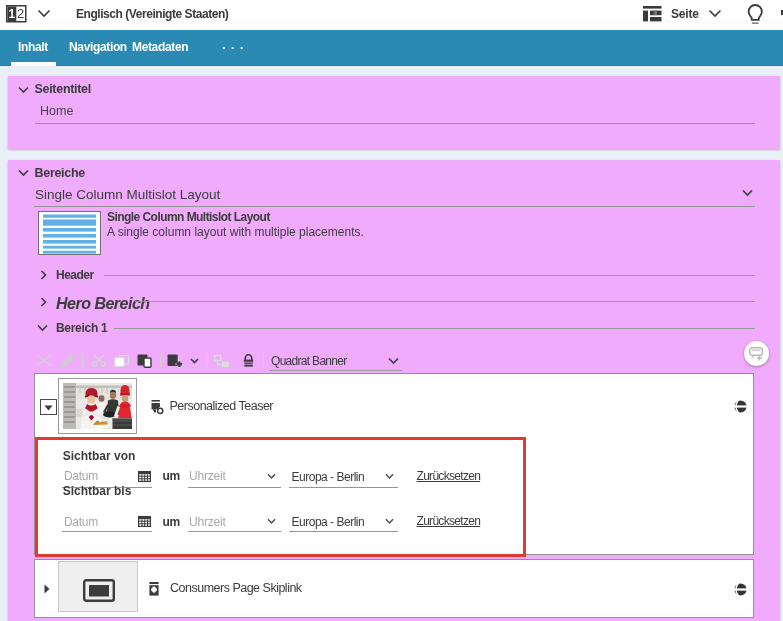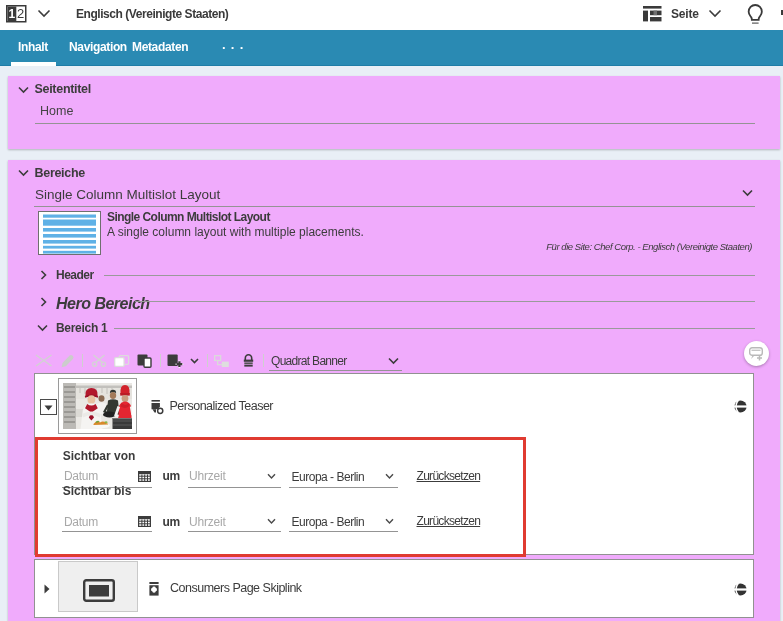--- a/index.html
+++ b/index.html
@@ -105,21 +105,20 @@
           <rect x="4" y="16" width="53" height="3.6"></rect>
           <rect x="4" y="22" width="53" height="3.6"></rect>
           <rect x="4" y="28" width="53" height="3.6"></rect>
           <rect x="4" y="33.8" width="53" height="2.8"></rect>
           <rect x="4" y="38.8" width="53" height="2.8"></rect>
         </g>
       </svg>
     </div>
     <div class="abs t bold" style="left:99px; top:50px; font-size:12px; letter-spacing:-0.55px;">Single Column Multislot Layout</div>
     <div class="abs t" style="left:99px; top:65.5px; font-size:12px;">A single column layout with multiple placements.</div>
-    <div class="abs" style="right:28px; top:81.5px; font-size:9.5px; letter-spacing:-0.45px; font-style:italic; color:#3c3c3c;">Für die Site: Chef Corp. - Englisch (Vereinigte Staaten)</div>
 
     <svg class="abs" style="left:32px; top:110.5px;" width="7" height="10">
         <path class="chev" d="M1.5,1 L5.5,5 L1.5,9"></path>
       </svg>
     <div class="abs t bold" style="left:48px; top:108.5px; font-size:12px; letter-spacing:-0.5px;">Header</div>
     <div class="hline" style="left:96px; top:115.3px; width:651px;"></div>
 
     <svg class="abs" style="left:32px; top:137px;" width="7" height="10">
         <path class="chev" d="M1.5,1 L5.5,5 L1.5,9"></path>
       </svg>

